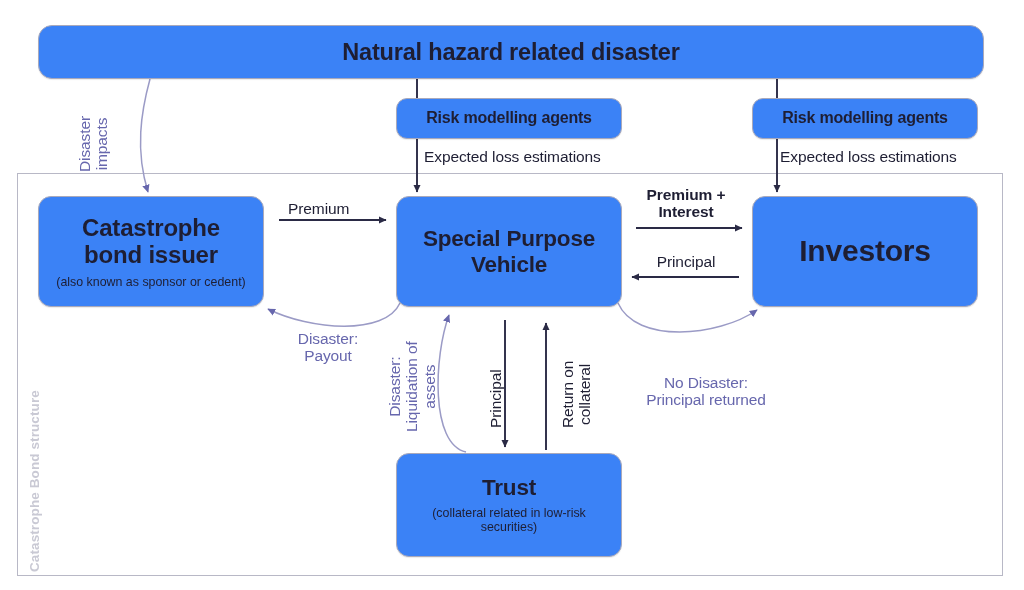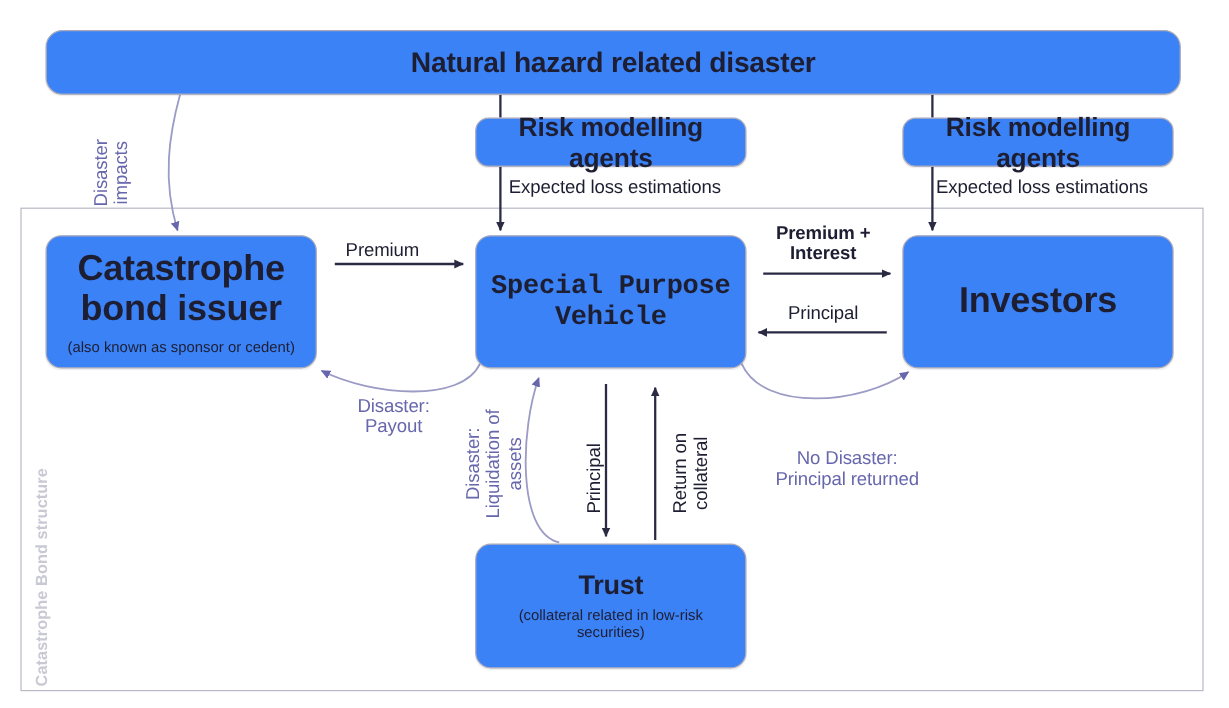--- a/index.html
+++ b/index.html
@@ -49,28 +49,28 @@
     line-height: 1.15;
     margin-top: 3px;
   }
 
   
   #node-hazard  { left: 38px;  top: 25px;  width: 946px; height: 54px;  border-radius: 14px; }
   #node-hazard .title { font-size: 23.5px; }
 
   #node-rma-left  { left: 396px; top: 98px; width: 226px; height: 41px; border-radius: 11px; }
   #node-rma-right { left: 752px; top: 98px; width: 226px; height: 41px; border-radius: 11px; }
-  #node-rma-left .title, #node-rma-right .title { font-size: 22px; }
+  #node-rma-left .title, #node-rma-right .title { font-size: 16px; }
 
   #node-issuer  { left: 38px;  top: 196px; width: 226px; height: 111px; }
-  #node-issuer .title { font-size: 30px; }
+  #node-issuer .title { font-size: 24px; }
   #node-issuer .sub   { font-size: 12.4px; margin-top: 6px; }
 
   #node-spv { left: 396px; top: 196px; width: 226px; height: 111px; }
-  #node-spv .title { font-size: 22.5px; font-family: Liberation Mono, monospace; }
+  #node-spv .title { font-size: 22.5px; }
 
   #node-investors { left: 752px; top: 196px; width: 226px; height: 111px; }
   #node-investors .title { font-size: 30px; }
 
   #node-trust { left: 396px; top: 453px; width: 226px; height: 104px; }
   #node-trust .title { font-size: 22.5px; }
   #node-trust .sub   { font-size: 12.4px; margin-top: 5px; padding: 0 10px; }
 
   
   .elabel {

